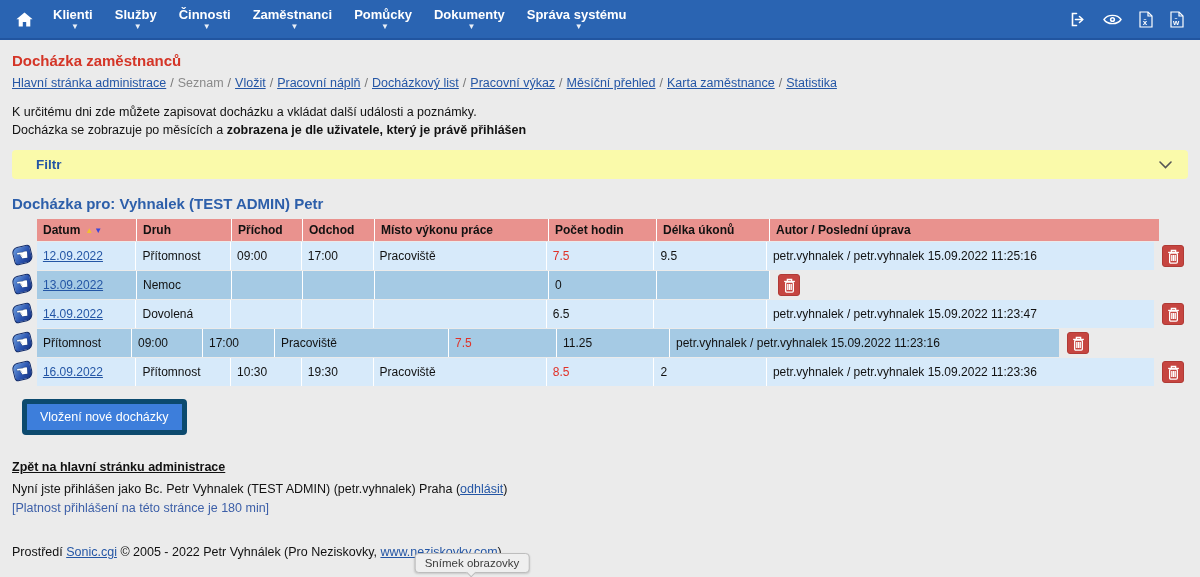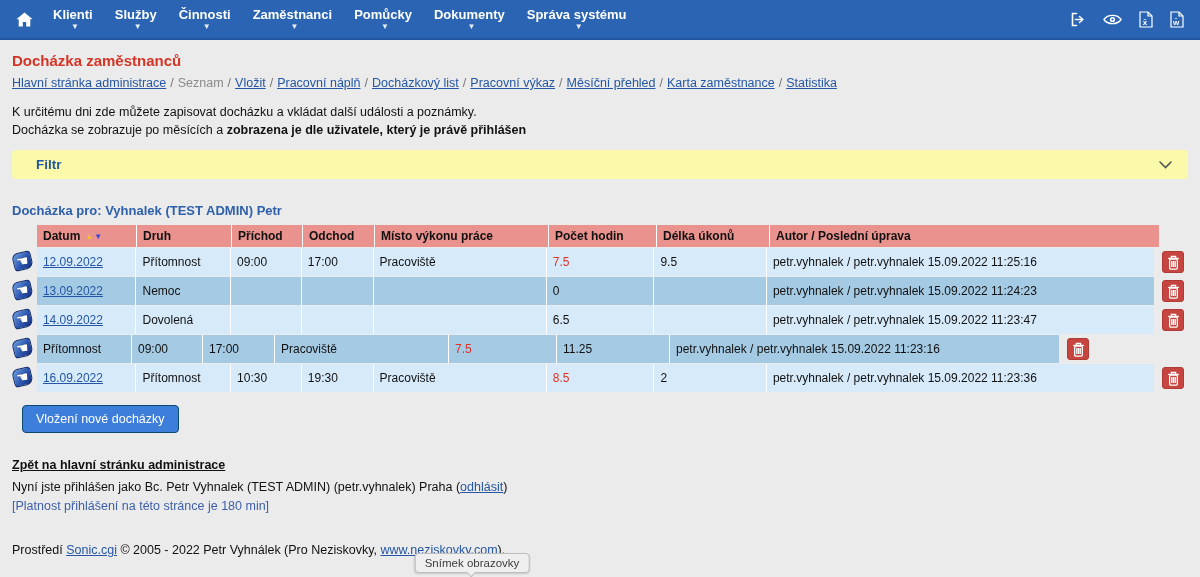--- a/index.html
+++ b/index.html
@@ -31,21 +31,21 @@
   .intro { font-size:12.5px; line-height:18px; }
   .intro .b { font-weight:bold; }
 
   .filter-bar {
     margin-top:11px; background:#fafaaa; border-radius:4px; height:29px;
     display:flex; align-items:center; padding:0 16px 0 24px; cursor:pointer;gap:26px;
   }
   .filter-label { color:#2456a5; font-weight:bold; font-size:13.5px; }
   .filter-chevron { margin-left:auto; display:flex; align-items:center; }
 
-  .section-heading { color:#2d5faa; font-weight:bold; font-size:13px; margin:24px 0 7px 0; }
+  .section-heading { color:#2d5faa; font-weight:bold; font-size:15px; margin:16px 0 7px 0; }
 
   
   .attendance { margin-left:0; }
   .t-row { display:flex; align-items:stretch; margin-bottom:1px; }
   .icon-cell { width:25px; display:flex; align-items:center; }
   .cell {
     padding:0 6px; display:flex; align-items:center; font-size:12px;
     border-right:1px solid #fff; overflow:hidden; white-space:nowrap;
   }
   .h-cell { background:#e9928e; font-weight:bold; height:22px; }
@@ -68,21 +68,21 @@
     position:absolute; left:1px; top:1px; width:19px; height:18px;
     background:linear-gradient(135deg,#6ea0e2 0%, #2c55b0 55%, #142f7e 100%);
     border:1px solid #0f2a6b; border-radius:6px 4px 7px 4px; transform:rotate(-14deg);
   }
   .book-icon .hand {
     position:absolute; left:4px; top:1px; color:#fff; font-size:14px; line-height:18px;
     transform:rotate(-8deg); text-shadow:0 0 1px #123;
   }
 
   .new-btn {
-    margin:12px 0 0 10px; background:#3d7edb; color:#fff; border:1px solid #0c4a6e;
+    margin:12px 0 0 10px; background:#3d7edb; color:#fff; border:5px solid #0c4a6e;
     border-radius:4px; font-size:12.5px; font-family:inherit; padding:6px 13px; cursor:pointer;
   }
 
   
   .footer { margin-top:24px; font-size:12.5px; line-height:17px; }
   .back-link { font-weight:bold; text-decoration:underline; color:#111; cursor:pointer; display:inline-block; margin-bottom:3px; }
   .login-line { margin-top:2px; }
   .inline-link { color:#2456a5; text-decoration:underline; cursor:pointer; }
   .plain-link { color:#2456a5; cursor:pointer; }
   .session-note { color:#3c5fa8; margin-top:2px; }
@@ -264,21 +264,20 @@
     </div>
     <div class="cell c-datum">
             <a class="date-link f-datum" href="#">13.09.2022</a>
           </div>
     <div class="cell c-druh f-druh">Nemoc</div>
     <div class="cell c-prichod f-prichod"></div>
     <div class="cell c-odchod f-odchod"></div>
     <div class="cell c-misto f-misto"></div>
     <div class="cell c-pocet f-pocet">0</div>
     <div class="cell c-delka f-delka"></div>
-    <div class="cell c-autor f-autor" style="border-right:none;">petr.vyhnalek / petr.vyhnalek 15.09.2022 11:24:23</div>
     <div class="trash-cell">
       <button class="trash-btn">
         <svg width="13" height="15" viewBox="0 0 12 14" fill="none" stroke="#fff" stroke-width="1.2">
                 <path d="M1 3.2 h10"></path>
                 <path d="M4 3.2 V1.4 h4 v1.8"></path>
                 <rect x="2.4" y="3.8" width="7.2" height="9.3" rx="1"></rect>
                 <path d="M4.4 5.6 v5.6 M6 5.6 v5.6 M7.6 5.6 v5.6"></path>
               </svg>
       </button>
     </div>

